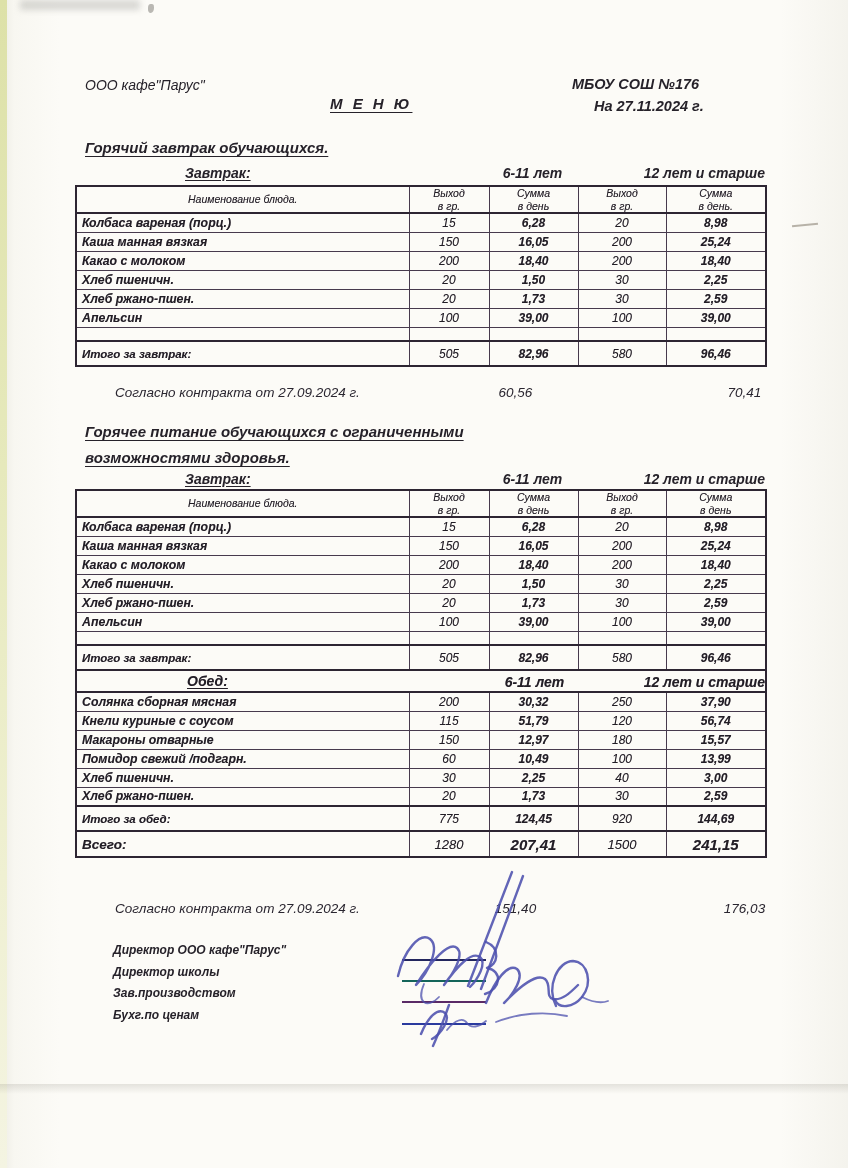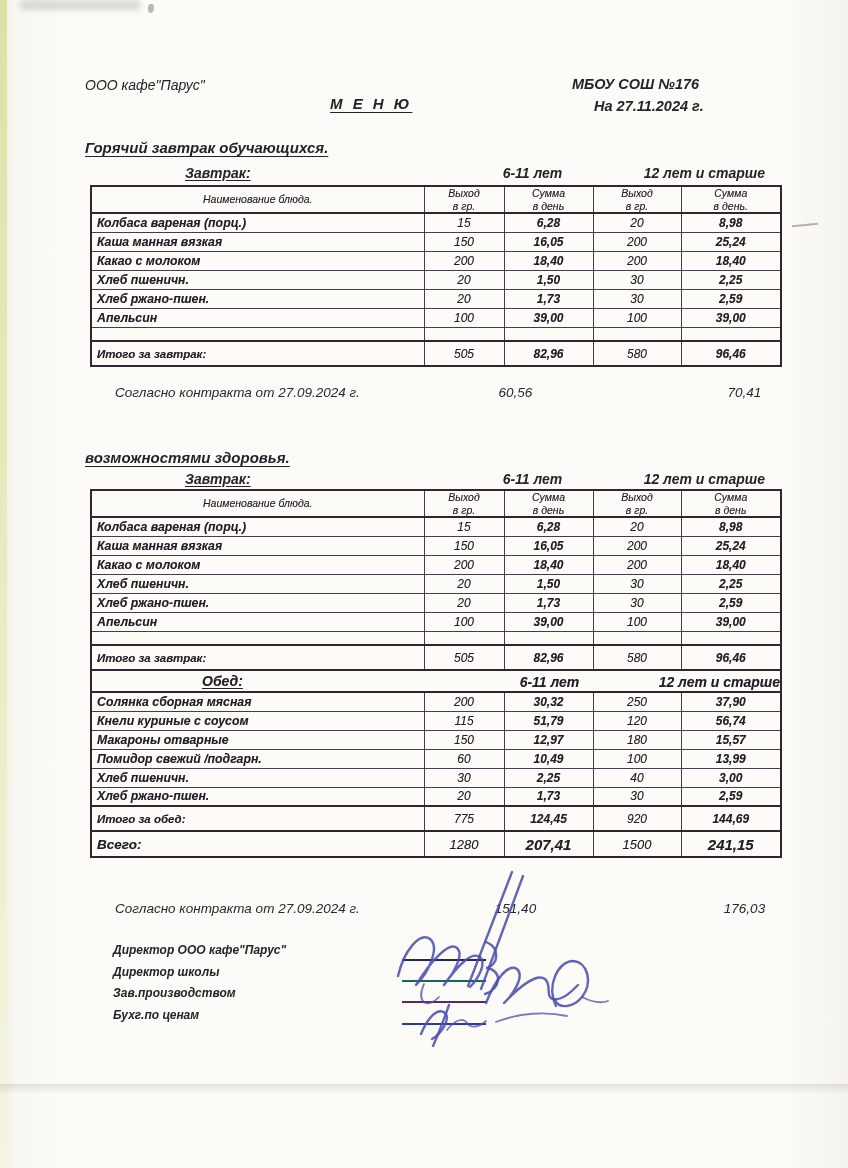--- a/index.html
+++ b/index.html
@@ -29,21 +29,21 @@
   .sec-title{left:85px;font-size:15px;font-weight:bold;text-decoration:underline;text-underline-offset:3px;}
   .sec1-title{top:139px;}
   .sec2-title{top:419px;line-height:26px;}
   .sec2-title span{text-decoration:underline;text-underline-offset:3px;}
 
   .subhead{left:75px;width:690px;height:18px;font-size:14px;font-weight:bold;}
   .subhead .meal{position:absolute;left:110px;text-decoration:underline;text-underline-offset:2px;}
   .subhead .a1{position:absolute;left:415px;width:85px;text-align:center;}
   .subhead .a2{position:absolute;left:553px;width:137px;text-align:right;}
 
-  table.menu{position:absolute;left:90px;width:690px;border-collapse:collapse;table-layout:fixed;
+  table.menu{position:absolute;left:75px;width:690px;border-collapse:collapse;table-layout:fixed;
     border:2.2px solid #2d2532;}
   .menu col.c1{width:333px}.menu col.c2{width:80px}.menu col.c3{width:89px}
   .menu col.c4{width:88px}.menu col.c5{width:100px}
   .menu th,.menu td{border:1.4px solid #473a4d;padding:0 5px;vertical-align:middle;
     text-align:center;font-size:12px;height:19px;color:#221e26;
     text-shadow:0 0 .5px rgba(60,45,60,.45);}
   .menu th{font-weight:normal;font-size:10.5px;height:24px;line-height:1.2;border-bottom:2.2px solid #2d2532;}
   .menu td:first-child{text-align:left;font-weight:bold;font-size:12.3px;}
   .menu td:nth-child(3),.menu td:nth-child(5){font-weight:bold;font-size:12px;}
   .menu tbody.spacer td{height:14px;}
@@ -181,21 +181,21 @@
       </tbody>
   </table>
 
   <div class="abs contract contract1">
     <span class="lbl">Согласно контракта от 27.09.2024 г.</span>
     <span class="v1">60,56</span>
     <span class="v2">70,41</span>
   </div>
 
   <div class="abs sec-title sec2-title" style="text-decoration:none">
-    <br>
+    <span>Горячее питание обучающихся с ограниченными</span><br>
     <span>возможностями здоровья.</span>
   </div>
   <div class="abs subhead" style="top:471px">
     <span class="meal">Завтрак:</span>
     <span class="a1">6-11 лет</span>
     <span class="a2">12 лет и старше</span>
   </div>
 
   <table class="menu" style="top:489px">
     <colgroup>

